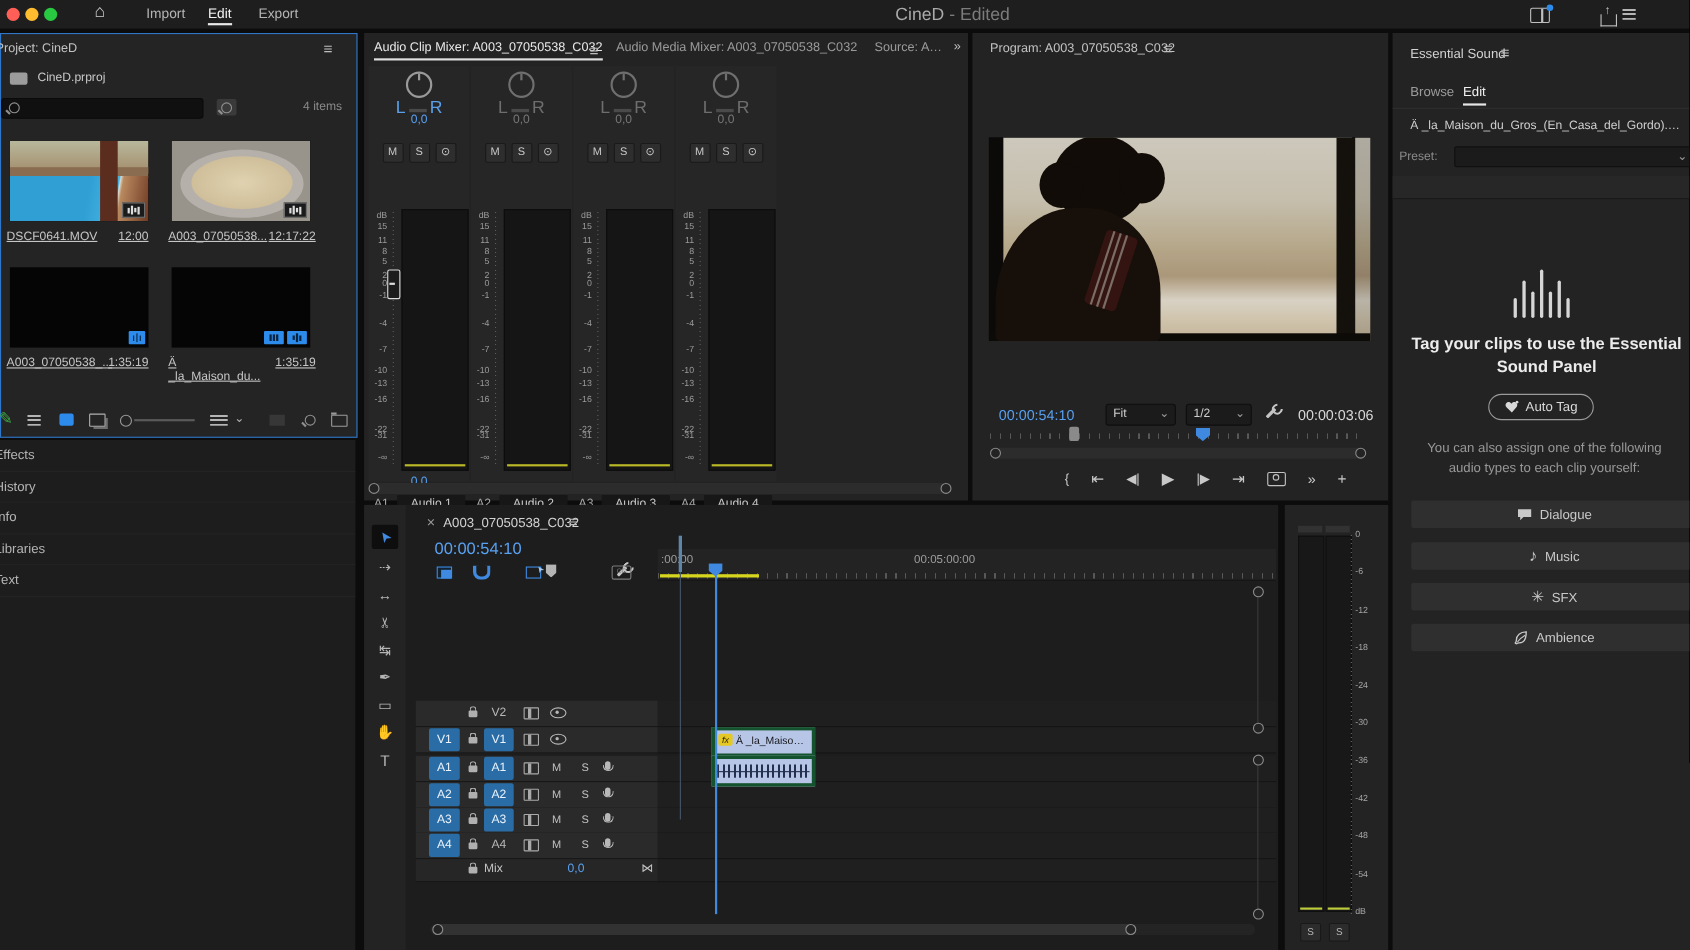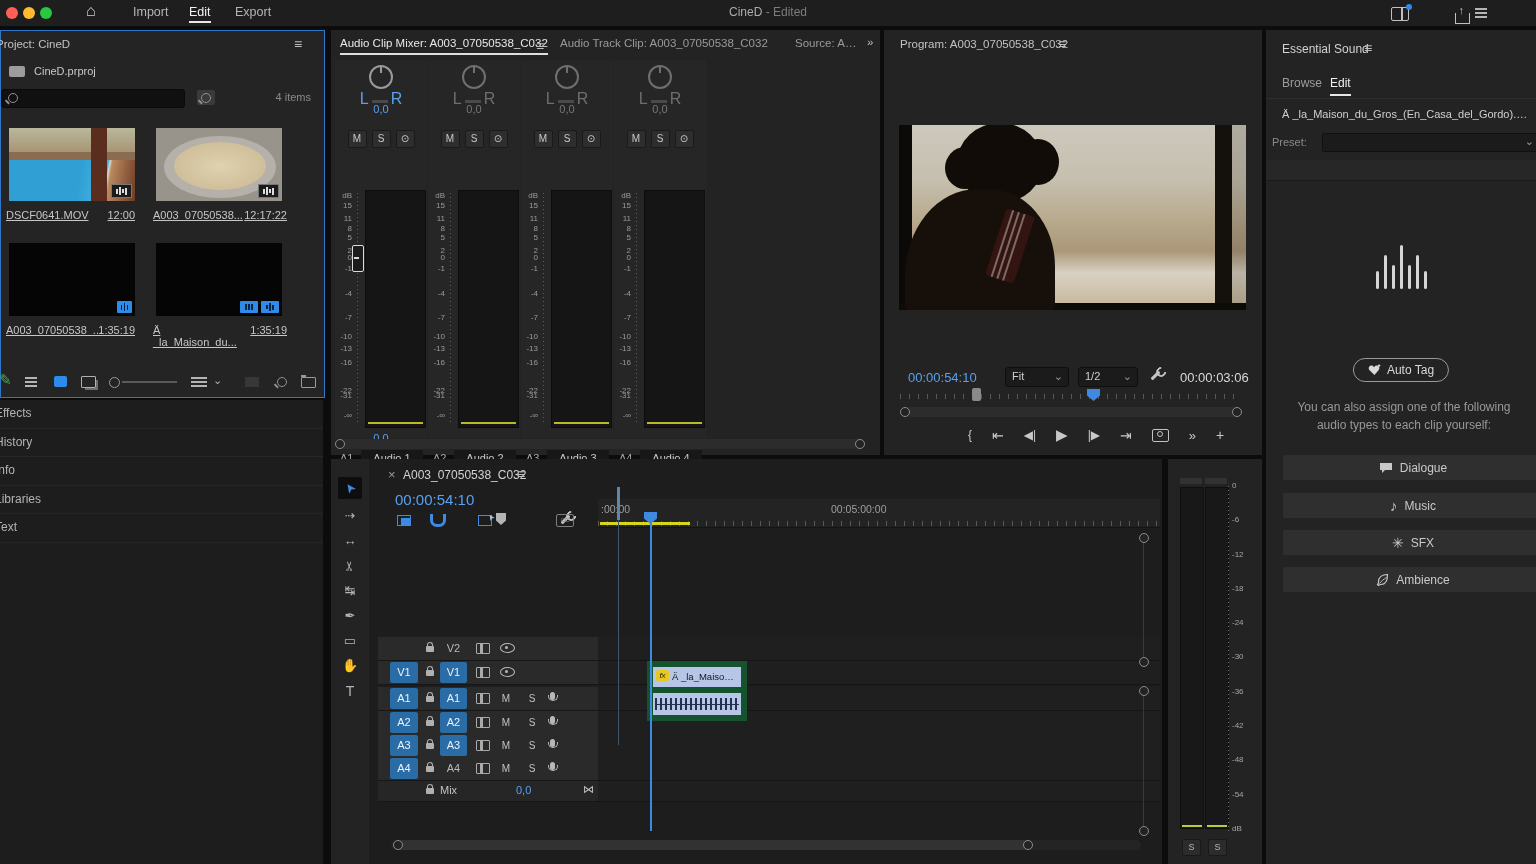--- a/index.html
+++ b/index.html
@@ -10,21 +10,21 @@
   .hdr{color:#c2c2c2;font-size:11.5px;}
   .dim{color:#8a8a8a;}
   .blue{color:#58a0f0;}
   .ellip{white-space:nowrap;overflow:hidden;text-overflow:ellipsis;}
 
   
   .topbar{position:absolute;left:0;top:0;width:1536px;height:26px;background:#1e1e1e;}
   .tl{position:absolute;top:7px;width:12px;height:12px;border-radius:50%;}
   .menu-item{position:absolute;top:5px;font-size:12.5px;color:#b5b5b5;}
   .menu-item.active{color:#f2f2f2;border-bottom:2px solid #e8e8e8;padding-bottom:2px;}
-  .win-title{position:absolute;top:5px;width:300px;text-align:center;font-size:12px;}
+  .win-title{position:absolute;top:5px;width:300px;text-align:right;font-size:16px;}
 
   
   .i-search{display:inline-block;width:8px;height:8px;border:1.5px solid #909090;border-radius:50%;position:relative;}
   .i-search::after{content:"";position:absolute;left:-4px;top:7px;width:5px;height:1.5px;background:#909090;transform:rotate(45deg);}
   .i-lock{display:inline-block;width:8px;height:6px;background:#b0b0b0;border-radius:1px;position:relative;margin-top:5px;}
   .i-lock::before{content:"";position:absolute;left:1px;top:-4px;width:4px;height:4px;border:1.5px solid #b0b0b0;border-bottom:none;border-radius:3px 3px 0 0;}
   .i-eye{display:inline-block;width:13px;height:8px;border:1.5px solid #b8b8b8;border-radius:50%;position:relative;}
   .i-eye::after{content:"";position:absolute;left:3.5px;top:1.5px;width:3px;height:3px;background:#b8b8b8;border-radius:50%;}
   .i-sync{display:inline-block;width:12px;height:9px;border:1.5px solid #aaa;border-radius:1px;position:relative;}
   .i-sync::after{content:"";position:absolute;left:3px;top:0;width:3px;height:9px;background:#aaa;}
@@ -142,21 +142,21 @@
   .tgtbadge{position:absolute;left:62px;top:1px;width:27px;height:21px;border-radius:2px;color:#b8b8b8;
             text-align:center;line-height:21px;font-size:11px;}
   .tgtbadge.on{background:#2a6da6;color:#eaf3fc;}
   .thico{position:absolute;top:4px;}
   .ms{position:absolute;top:0;width:20px;height:23px;color:#c2c2c2;text-align:center;line-height:23px;font-size:10px;}
   .ruler-lbl{position:absolute;top:44px;font-size:10.5px;color:#9e9e9e;}
   .ticks{position:absolute;height:5px;background:repeating-linear-gradient(90deg,#585858 0 1px,transparent 1px 9px);}
   .playhead-line{position:absolute;width:2px;background:#3f8ae0;z-index:30;}
   .playhead-cap{position:absolute;width:13px;height:12px;background:#3f8ae0;z-index:31;
                 clip-path:polygon(0 0,100% 0,100% 55%,50% 100%,0 55%);}
-  .vclip{position:absolute;background:#b7c6e6;border:6px solid #14532d;z-index:10;}
+  .vclip{position:absolute;background:#b7c6e6;border:3px solid #14532d;z-index:10;}
   .fxb{position:absolute;left:3px;top:3px;width:13px;height:11px;background:#e5c821;border-radius:2px;
        color:#2b2408;font-size:8px;font-style:italic;text-align:center;line-height:11px;}
   .wave{position:absolute;left:2px;right:2px;top:5px;bottom:5px;
         background:repeating-linear-gradient(90deg,#23304e 0 2px,rgba(0,0,0,0) 2px 5px);}
 
   
   .meters{left:1168px;top:459px;width:94px;height:405px;}
   .mbar{position:absolute;top:28px;width:22px;height:340px;background:#181818;border:1px solid #0f0f0f;}
   .mbar i{position:absolute;left:1px;right:1px;bottom:1px;height:2px;background:#bcca3c;}
   .mcap{position:absolute;top:19px;width:22px;height:6px;background:#323232;}
@@ -278,21 +278,21 @@
   <div class="ltab-row"><span>Effects</span></div>
       <div class="ltab-row"><span>History</span></div>
       <div class="ltab-row"><span>Info</span></div>
       <div class="ltab-row"><span>Libraries</span></div>
       <div class="ltab-row"><span>Text</span></div>
     </div>
 
   <div class="panel mixer">
     <span class="mtab active" style="left:9px;">Audio Clip Mixer: A003_07050538_C032</span>
     <span class="mtab" style="left:205px;top:8px;font-size:14px;color:#bdbdbd;">≡</span>
-    <span class="mtab" style="left:229px;">Audio Track Clip: A003_07050538_C032</span>
+    <span class="mtab" style="left:229px;">Audio Media Mixer: A003_07050538_C032</span>
     <span class="mtab ellip" style="left:464px;width:62px;">Source: A00</span>
     <span class="mtab" style="left:536px;top:6px;color:#bdbdbd;">»</span>
 
     <div class="strip on" style="left:4px;">
       <span class="knob"></span>
       <div class="panrow"><span>L</span><span class="pantrack"></span><span>R</span></div>
       <div class="panval">0,0</div>
       <div class="msbtns">
           <b>M</b>
           <b>S</b>
@@ -516,20 +516,21 @@
     <span class="abs dim" style="left:6px;top:106px;">Preset:</span>
     <div class="abs" style="left:56px;top:103px;width:214px;height:17px;background:#1b1b1b;border:1px solid #101010;border-radius:2px;">
       <span style="position:absolute;right:3px;top:1px;color:#9a9a9a;">⌄</span>
     </div>
     <div class="abs" style="left:0;top:130px;width:270px;height:20px;background:#272727;border-bottom:1px solid #191919;"></div>
 
     <div class="abs" style="left:0;top:215px;width:270px;text-align:center;">
       <span class="wfbar" style="height:18px;"></span><span class="wfbar" style="height:34px;"></span><span class="wfbar" style="height:24px;"></span><span class="wfbar" style="height:44px;"></span><span class="wfbar" style="height:24px;"></span><span class="wfbar" style="height:34px;"></span><span class="wfbar" style="height:18px;"></span>
     </div>
 
+    <div class="abs" style="left:15px;top:272px;width:250px;text-align:center;font-size:15px;font-weight:bold;color:#ececec;line-height:21px;">Tag your clips to use the Essential Sound Panel</div>
 
     <button class="autotag">
       <svg width="13" height="12" viewBox="0 0 13 12">
           <path d="M6.5 11 1.6 6.2C.2 4.8.6 2.4 2.4 1.7c1.2-.5 2.6 0 3.3 1 .2.3.6.3.8 0 .7-1 2.1-1.5 3.3-1 1.8.7 2.2 3.1.8 4.5Z" fill="#d8d8d8"></path>
           <circle cx="11.2" cy="1.6" r="1.2" fill="#d8d8d8"></circle>
         </svg>
       <span>Auto Tag</span>
     </button>
 
     <div class="abs" style="left:20px;top:368px;width:236px;text-align:center;font-size:12px;color:#989898;line-height:18px;">You can also assign one of the following audio types to each clip yourself:</div>

